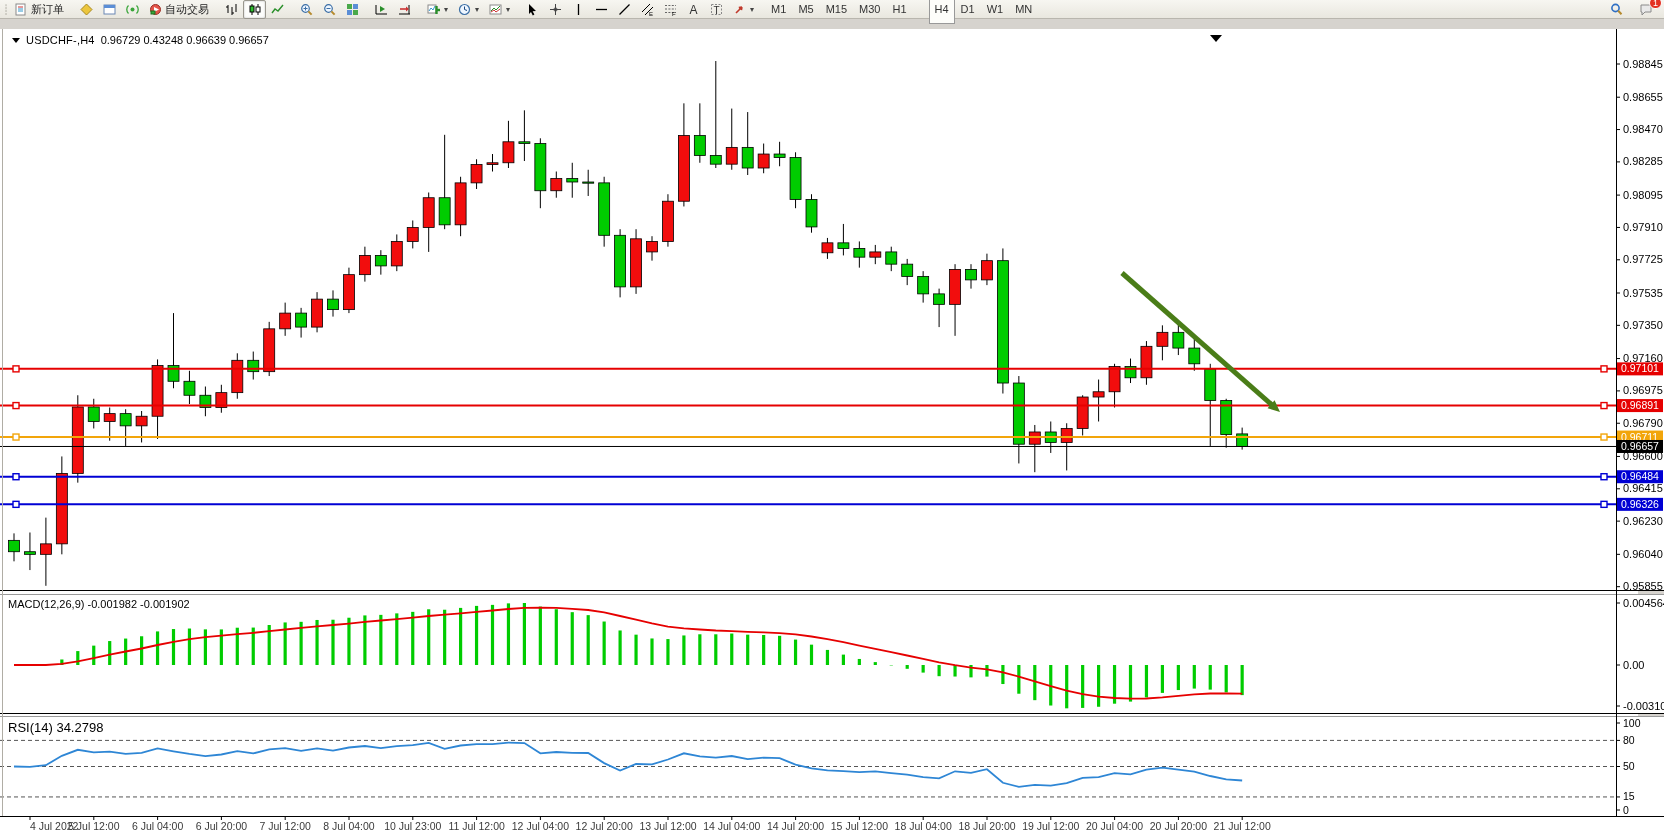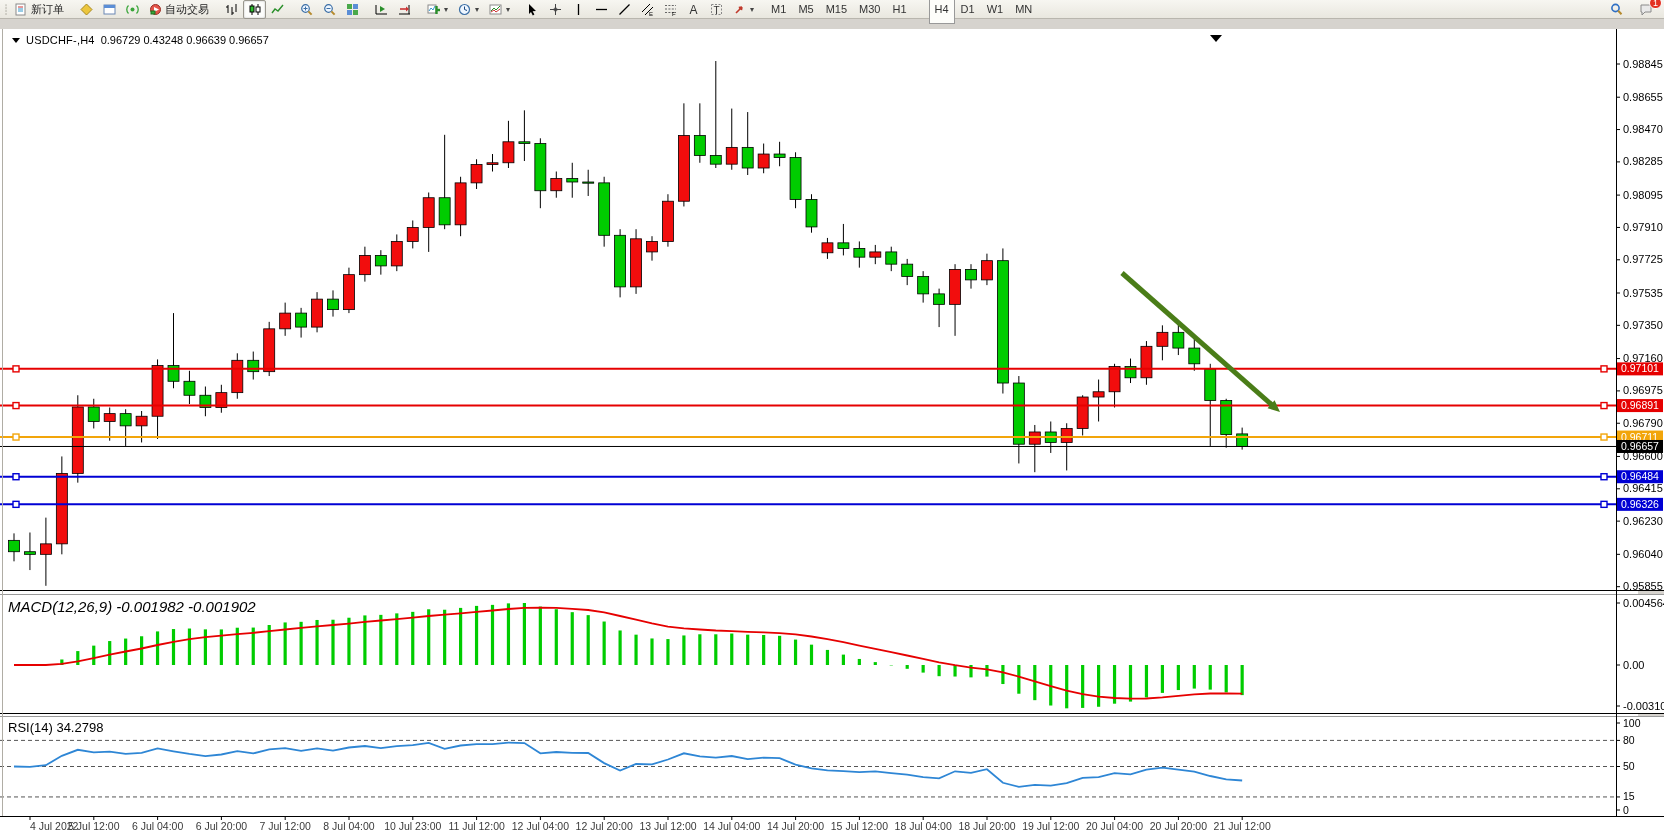--- a/index.html
+++ b/index.html
@@ -21,21 +21,21 @@
   .tf-btn.active{background:#fdfdfa;border-color:#999;margin-left:16px;}
   .tb-right{margin-left:auto;display:flex;align-items:center;padding-right:6px;gap:6px;}
   .badge{position:absolute;right:-5px;top:-4px;background:#e33022;color:#fff;font-size:9px;
     border-radius:7px;padding:0 3px;border:1px solid #fff;line-height:10px;}
   
   #chartwin{position:absolute;left:0;top:18px;width:1638px;height:812px;background:#fff;margin-top:11px;}
   #title-row{position:absolute;left:12px;top:5px;font-size:11px;color:#000;z-index:4;
     display:flex;align-items:center;gap:6px;}
   .tri-down{width:0;height:0;border-left:4px solid transparent;border-right:4px solid transparent;
     border-top:5px solid #000;display:inline-block;}
-  #macd-label{position:absolute;left:8px;top:569px;font-size:15px;color:#000;z-index:4;font-style:italic;}
+  #macd-label{position:absolute;left:8px;top:569px;font-size:11px;color:#000;z-index:4;}
   #rsi-label{position:absolute;left:8px;top:691px;font-size:13px;color:#000;z-index:4;}
   svg text{font-family:"Liberation Sans",sans-serif;}
 </style>
 </head>
 <body>
 
 <div id="stage">
 
   <div id="toolbar">
     <span class="tb-handle">┊</span>

